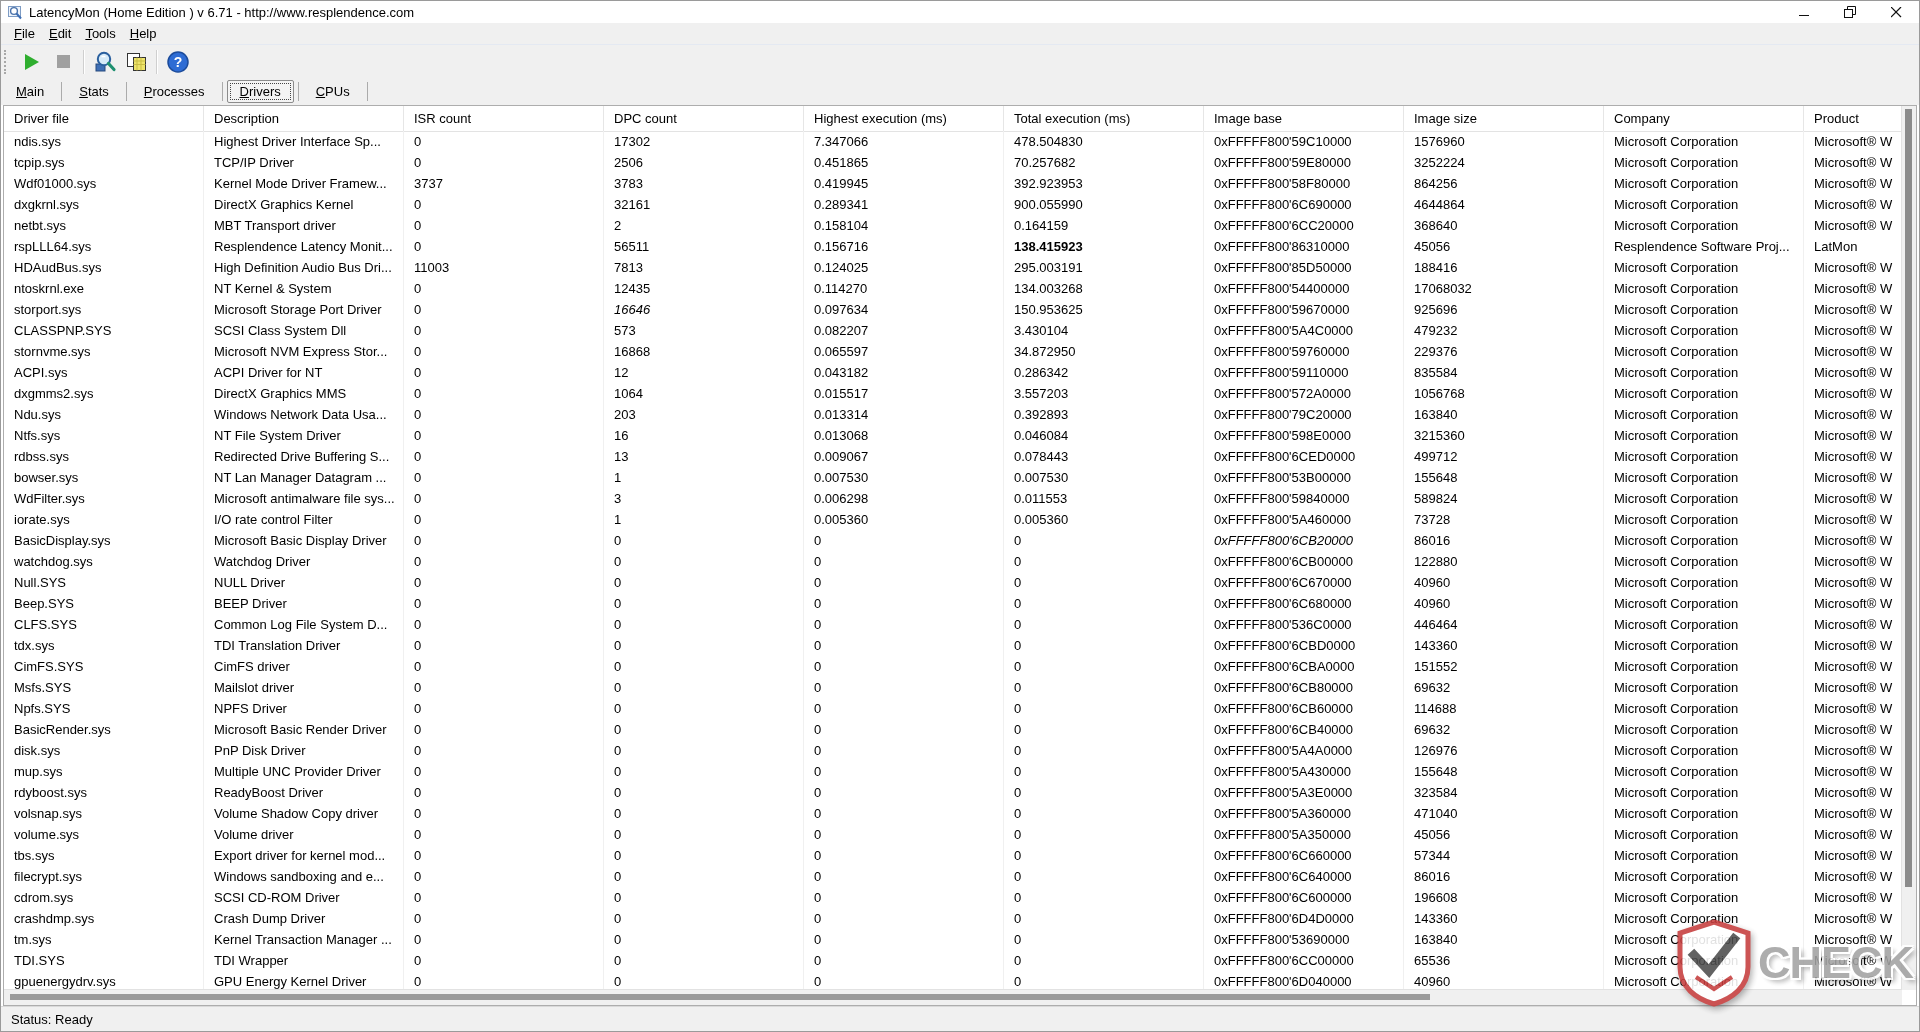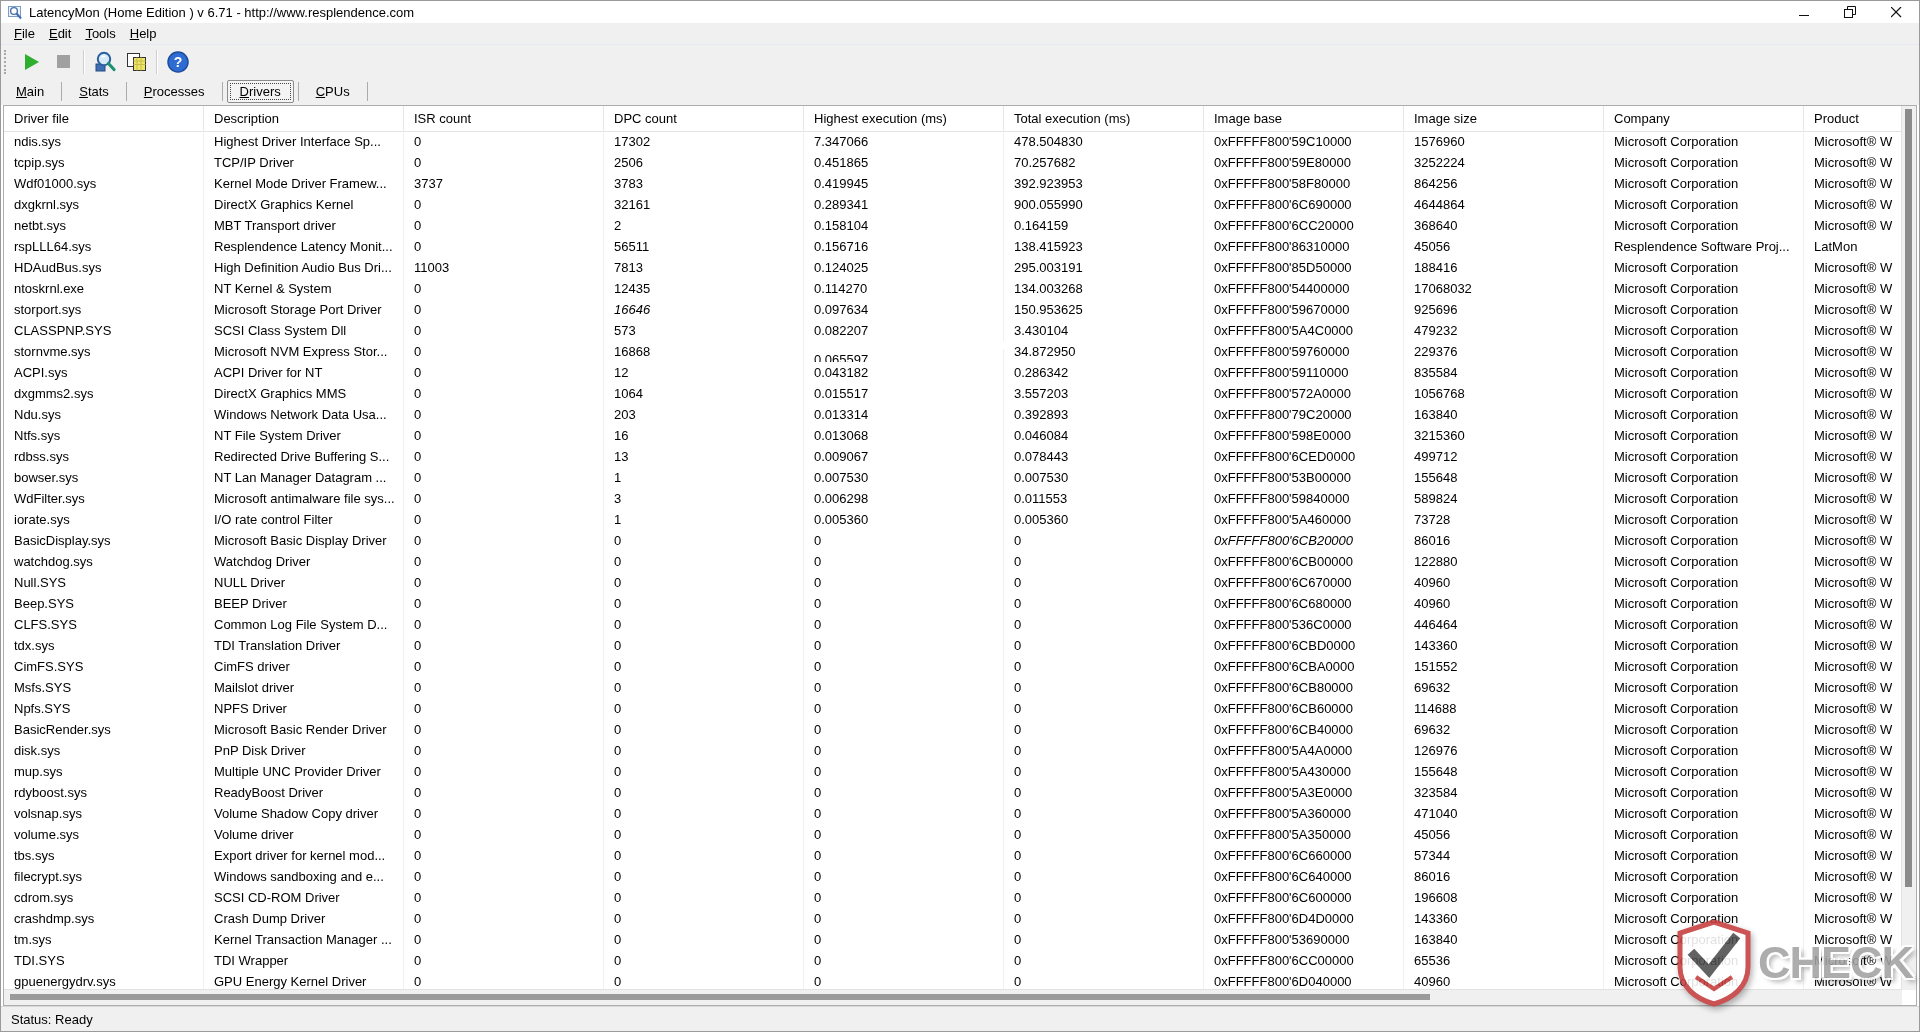--- a/index.html
+++ b/index.html
@@ -217,21 +217,21 @@
           <span class="td" style="width: 200px;">368640</span>
           <span class="td" style="width: 200px;">Microsoft Corporation</span>
           <span class="td" style="width: 160px;">Microsoft® W</span>
         </div>
         <div class="tr">
           <span class="td" style="width: 200px;">rspLLL64.sys</span>
           <span class="td" style="width: 200px;">Resplendence Latency Monit...</span>
           <span class="td" style="width: 200px;">0</span>
           <span class="td" style="width: 200px;">56511</span>
           <span class="td" style="width: 200px;">0.156716</span>
-          <span class="td" style="width: 200px;">138.415923</span>
+          <span class="td" style="width: 200px; font-weight: bold;">138.415923</span>
           <span class="td" style="width: 200px;">0xFFFFF800'86310000</span>
           <span class="td" style="width: 200px;">45056</span>
           <span class="td" style="width: 200px;">Resplendence Software Proj...</span>
           <span class="td" style="width: 160px;">LatMon</span>
         </div>
         <div class="tr">
           <span class="td" style="width: 200px;">HDAudBus.sys</span>
           <span class="td" style="width: 200px;">High Definition Audio Bus Dri...</span>
           <span class="td" style="width: 200px;">11003</span>
           <span class="td" style="width: 200px;">7813</span>
@@ -276,21 +276,21 @@
           <span class="td" style="width: 200px;">0xFFFFF800'5A4C0000</span>
           <span class="td" style="width: 200px;">479232</span>
           <span class="td" style="width: 200px;">Microsoft Corporation</span>
           <span class="td" style="width: 160px;">Microsoft® W</span>
         </div>
         <div class="tr">
           <span class="td" style="width: 200px;">stornvme.sys</span>
           <span class="td" style="width: 200px;">Microsoft NVM Express Stor...</span>
           <span class="td" style="width: 200px;">0</span>
           <span class="td" style="width: 200px;">16868</span>
-          <span class="td" style="width: 200px; margin-top: 8px;">0.065597</span>
+          <span class="td" style="width: 200px;">0.065597</span>
           <span class="td" style="width: 200px;">34.872950</span>
           <span class="td" style="width: 200px;">0xFFFFF800'59760000</span>
           <span class="td" style="width: 200px;">229376</span>
           <span class="td" style="width: 200px;">Microsoft Corporation</span>
           <span class="td" style="width: 160px;">Microsoft® W</span>
         </div>
         <div class="tr">
           <span class="td" style="width: 200px;">ACPI.sys</span>
           <span class="td" style="width: 200px;">ACPI Driver for NT</span>
           <span class="td" style="width: 200px;">0</span>

